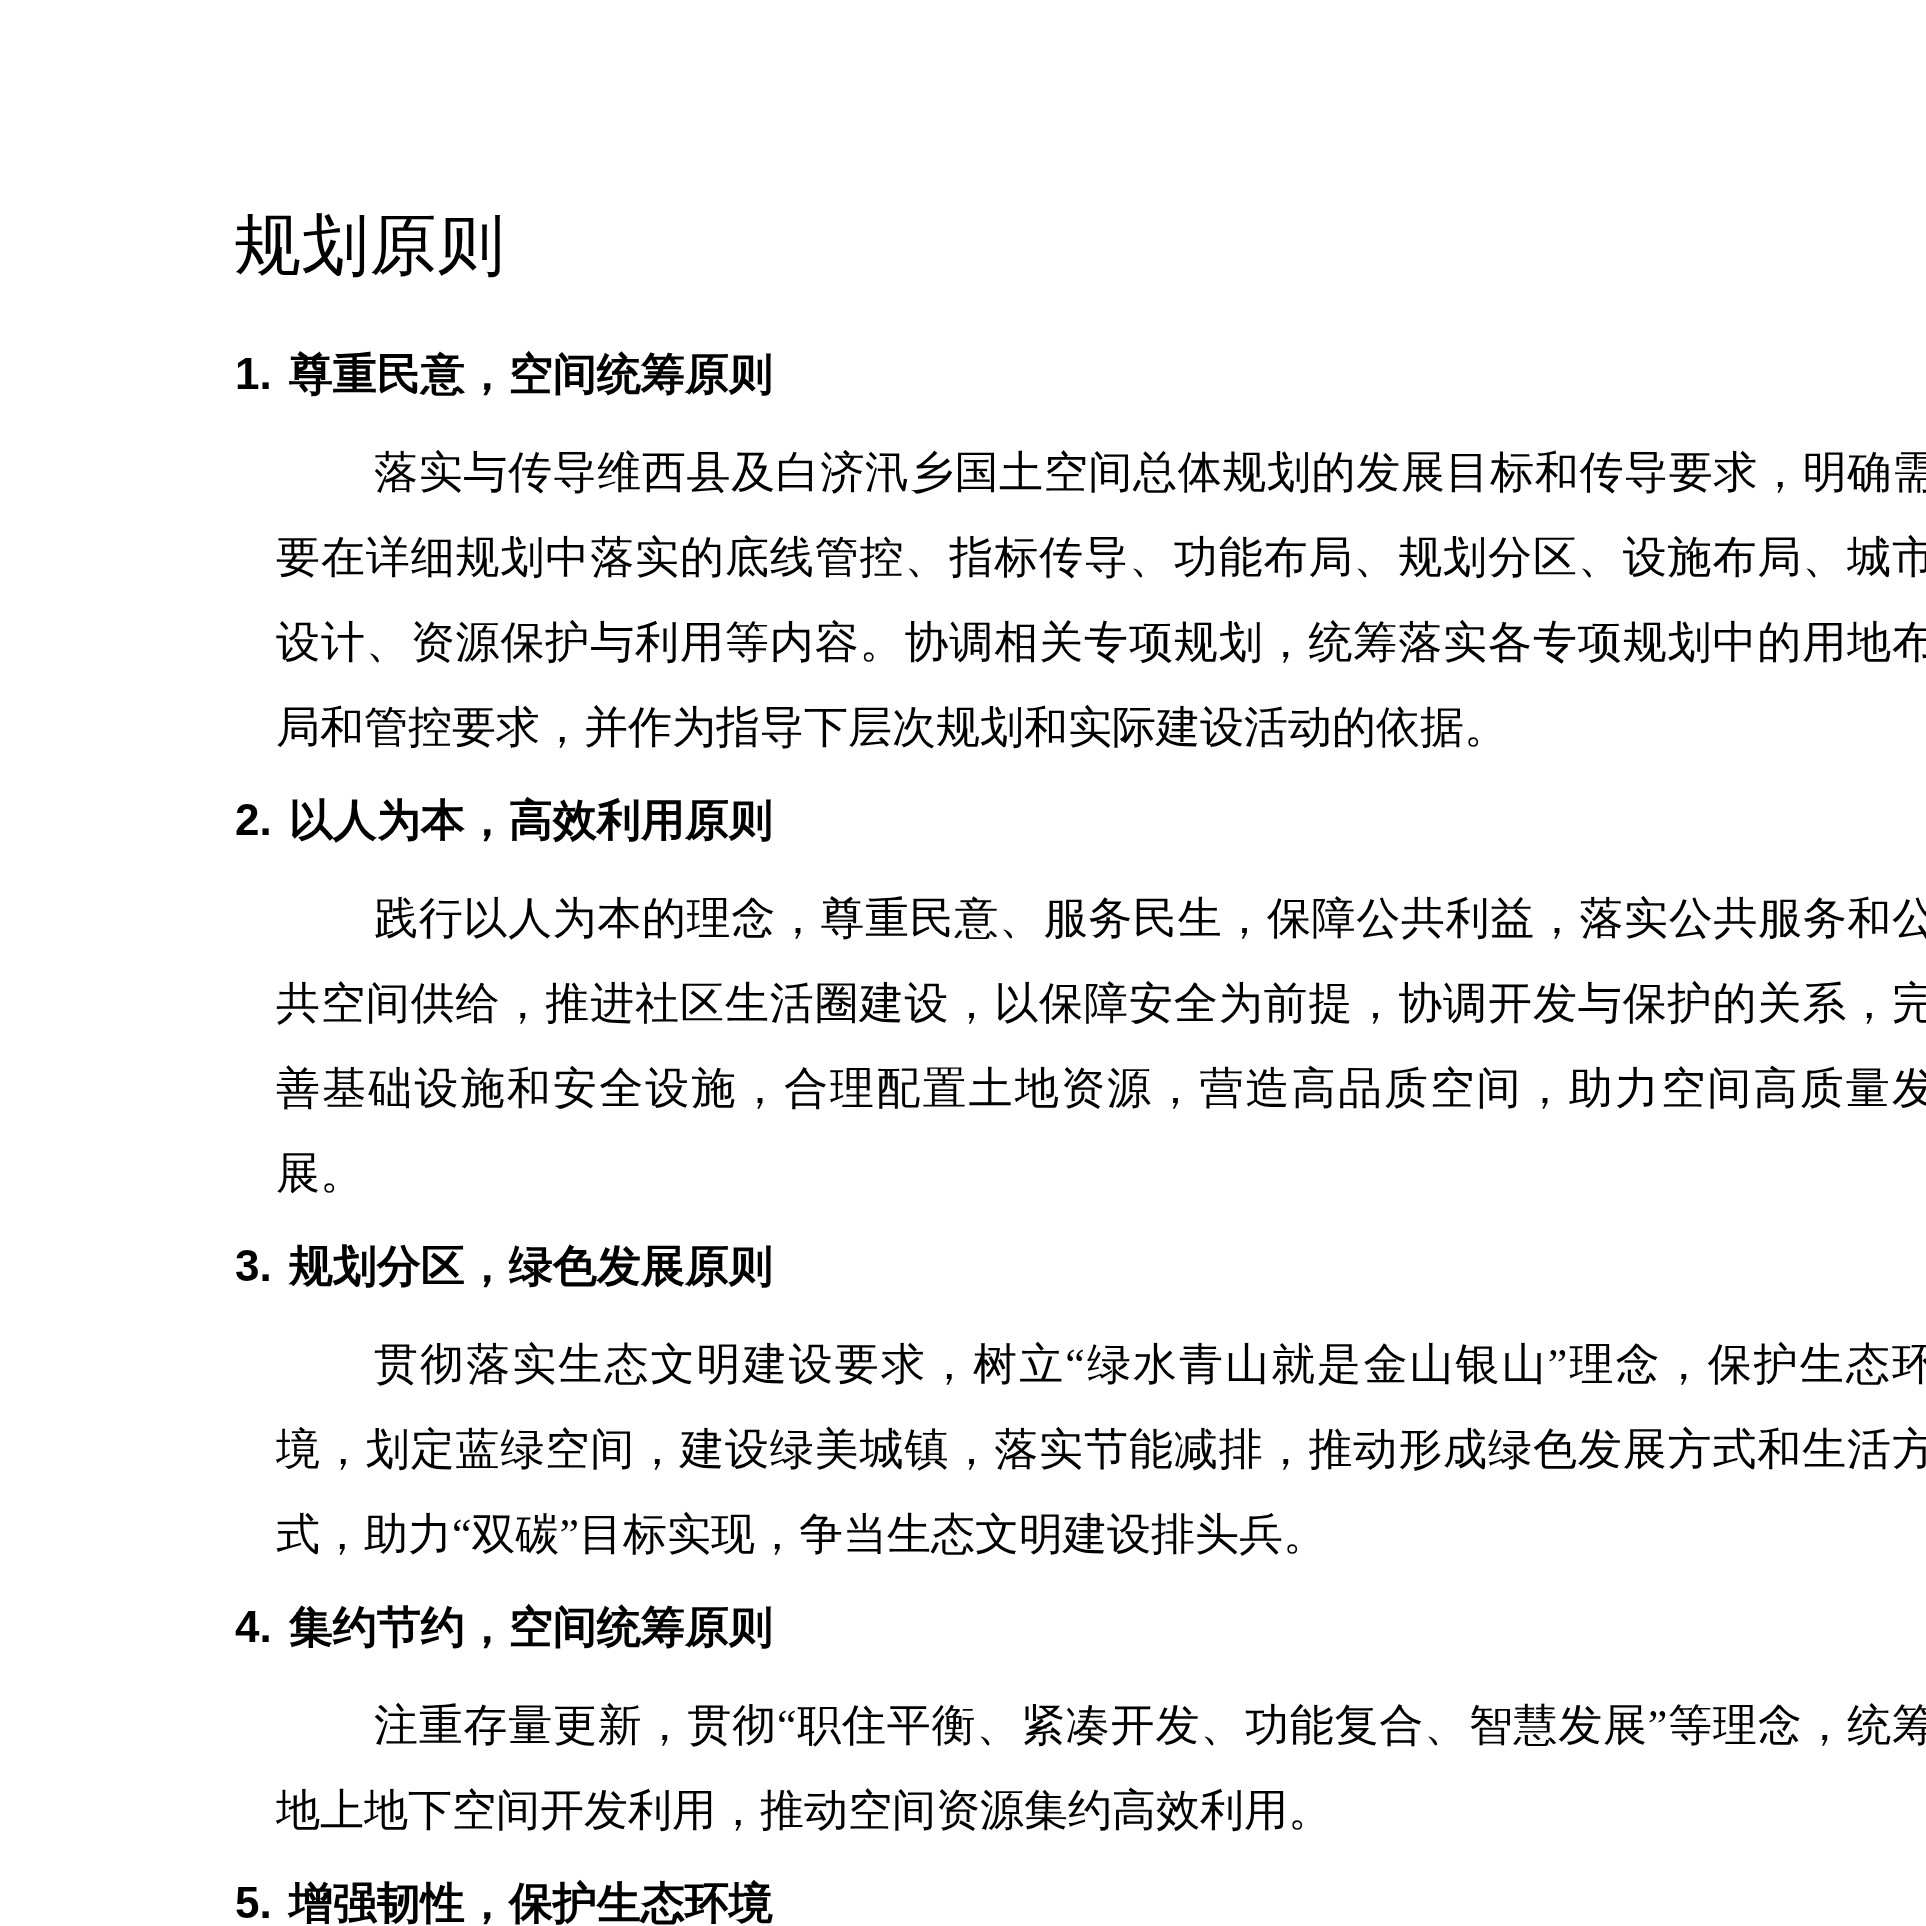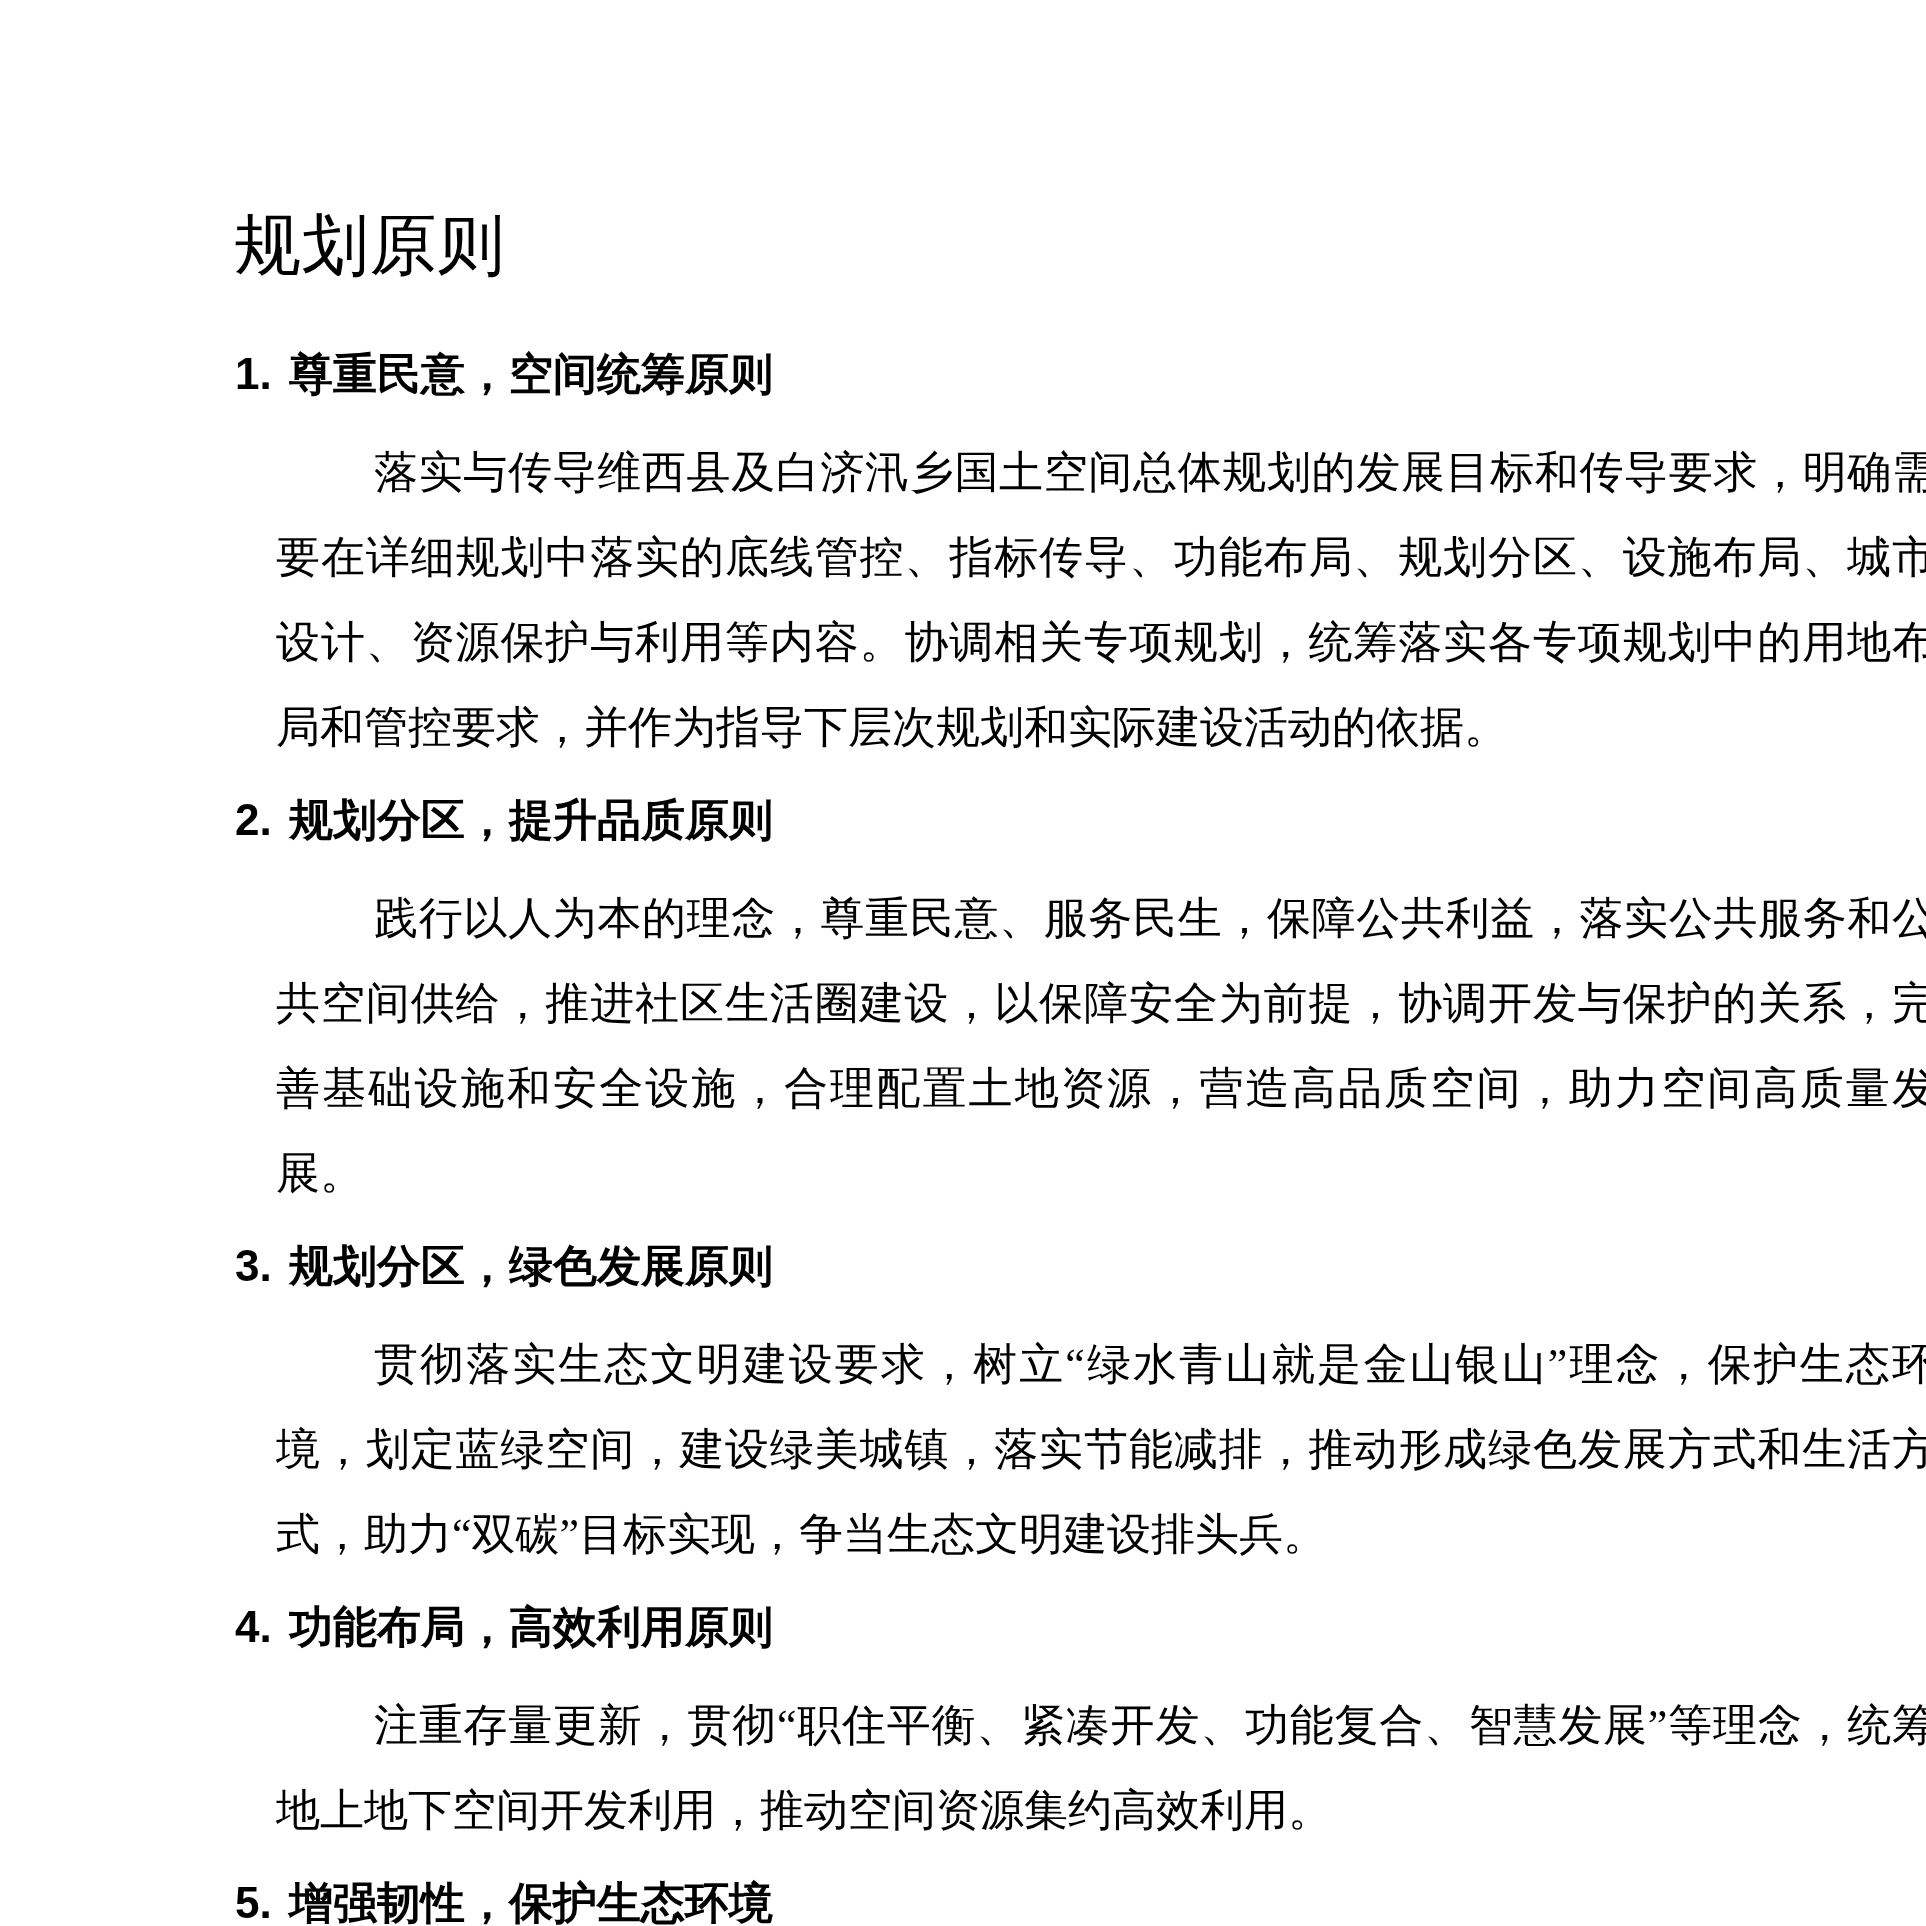--- a/index.html
+++ b/index.html
@@ -60,35 +60,35 @@
 
   <div class="section section-first">
     <div class="heading">
       <span class="num">1.</span><span class="htext">尊重民意，空间统筹原则</span>
     </div>
     <p class="body-para">落实与传导维西县及白济汛乡国土空间总体规划的发展目标和传导要求，明确需要在详细规划中落实的底线管控、指标传导、功能布局、规划分区、设施布局、城市设计、资源保护与利用等内容。协调相关专项规划，统筹落实各专项规划中的用地布局和管控要求，并作为指导下层次规划和实际建设活动的依据。</p>
   </div>
 
   <div class="section">
     <div class="heading">
-      <span class="num">2.</span><span class="htext">规划分区，提升品质原则</span>
+      <span class="num">2.</span><span class="htext">以人为本，高效利用原则</span>
     </div>
     <p class="body-para">践行以人为本的理念，尊重民意、服务民生，保障公共利益，落实公共服务和公共空间供给，推进社区生活圈建设，以保障安全为前提，协调开发与保护的关系，完善基础设施和安全设施，合理配置土地资源，营造高品质空间，助力空间高质量发展。</p>
   </div>
 
   <div class="section">
     <div class="heading">
       <span class="num">3.</span><span class="htext">规划分区，绿色发展原则</span>
     </div>
     <p class="body-para">贯彻落实生态文明建设要求，树立“绿水青山就是金山银山”理念，保护生态环境，划定蓝绿空间，建设绿美城镇，落实节能减排，推动形成绿色发展方式和生活方式，助力“双碳”目标实现，争当生态文明建设排头兵。</p>
   </div>
 
   <div class="section">
     <div class="heading">
-      <span class="num">4.</span><span class="htext">功能布局，高效利用原则</span>
+      <span class="num">4.</span><span class="htext">集约节约，空间统筹原则</span>
     </div>
     <p class="body-para">注重存量更新，贯彻“职住平衡、紧凑开发、功能复合、智慧发展”等理念，统筹地上地下空间开发利用，推动空间资源集约高效利用。</p>
   </div>
 
   <div class="section">
     <div class="heading">
       <span class="num">5.</span><span class="htext">增强韧性，保护生态环境</span>
     </div>
 
   </div>

